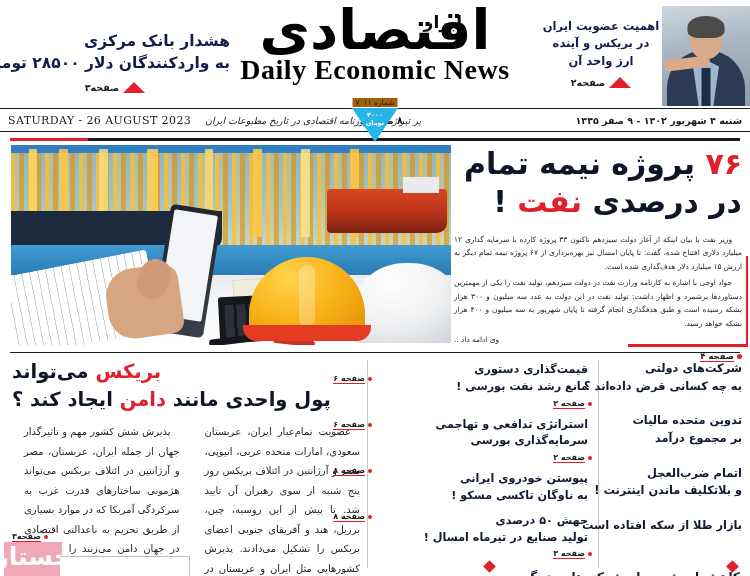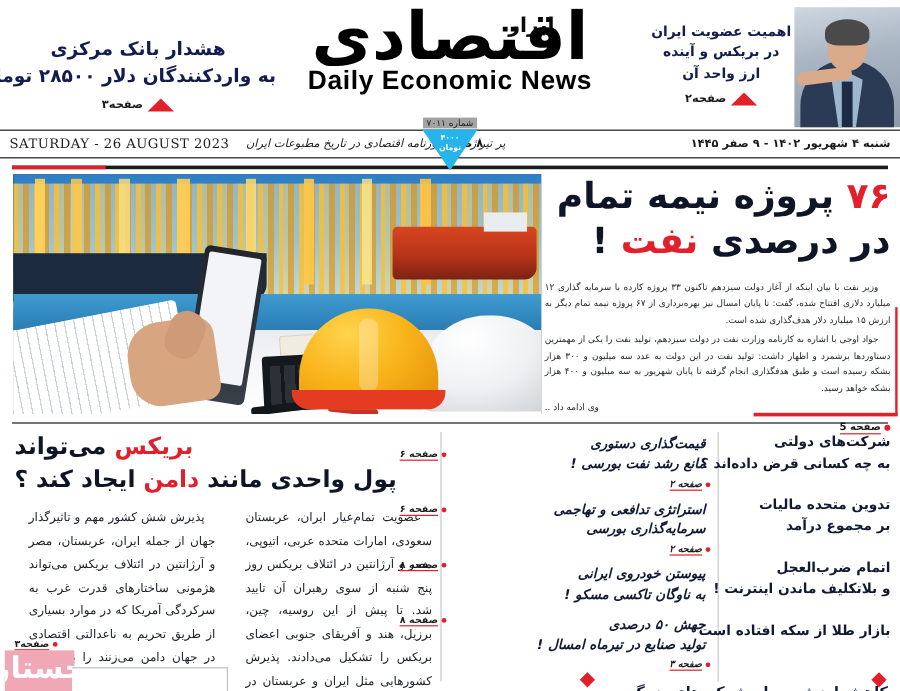--- a/index.html
+++ b/index.html
@@ -19,21 +19,21 @@
   .masthead {
     position: relative;
     width: 750px; height: 112px;
     background: #fff;
   }
 
   
   .teaser-left {
     position: absolute; left: 0; top: 30px;
     width: 230px;
-    text-align: center;
+    text-align: right;
     direction: rtl;
   }
   .teaser-left .t-line {
     font-size: 15.5px;
     font-weight: bold;
     color: #121c4e;
     line-height: 1.45;
     letter-spacing: -0.2px;
     white-space: nowrap;
   }
@@ -127,22 +127,22 @@
     font-size: 17px; font-weight: bold; color: #0b0b0b;
     font-family: "DejaVu Sans", sans-serif;
   }
   .logo-main {
     font-size: 55px; font-weight: bold; color: #000;
     line-height: 1.05;
     letter-spacing: -1px;
     font-family: "DejaVu Sans", sans-serif;
   }
   .logo-en {
-    font-family: Liberation Sans, sans-serif;
-    font-size: 22px; font-weight: bold; color: #000;
+    font-family: Liberation Serif, serif;
+    font-size: 28px; font-weight: bold; color: #000;
     letter-spacing: 0.5px;
     margin-top: -6px;
     direction: ltr;
   }
 
   
   .infobar {
     position: absolute; left: 0; top: 108px;
     width: 750px; height: 24px;
     border-top: 1.6px solid #1b1b1b;
@@ -170,21 +170,21 @@
   }
   .ib-slogan {
     position: absolute; left: 205px; top: 50%;
     transform: translateY(-50%);
     font-size: 9px; font-style: italic;
   }
   .issue-no {
     position: absolute; left: 50%; top: -11px;
     transform: translateX(-50%);
     font-size: 7.5px; color: #1b1b1b;
-    background: #a3a3a3; padding: 0 3px;
+    background: #a16207; padding: 0 3px;
     z-index: 4;
   }
   .price-tri {
     position: absolute; left: 50%; top: -1px;
     transform: translateX(-50%);
     width: 0; height: 0;
     border-left: 23px solid transparent;
     border-right: 23px solid transparent;
     border-top: 34px solid #27b4ea;
     z-index: 3;
@@ -438,21 +438,21 @@
     font-size: 11.4px; font-weight: bold; color: #101a33;
     line-height: 1.55; white-space: nowrap;
   }
 
   
   .col-mid {
     position: absolute; left: 378px; top: 6px;
     width: 214px;
     direction: rtl; text-align: right;
   }
-  .brief2 { margin-bottom: 8px; font-style: italic; }
+  .brief2 { margin-bottom: 8px; }
   .brief2 .bl {
     font-size: 11.2px; font-weight: bold; color: #101a33;
     line-height: 1.5; white-space: nowrap;
     text-align: right; padding-right: 4px;
   }
   .pgref {
     margin-top: 3px;
     display: flex; align-items: center; gap: 3px;
     direction: rtl;
   }
@@ -645,21 +645,21 @@
       <div class="lead-head">
         <span>در درصدی </span><span class="red">نفت</span><span> !</span>
       </div>
       <div class="lead-body">
         <p>وزیر نفت با بیان اینکه از آغاز دولت سیزدهم تاکنون ۳۳ پروژه کارده با سرمایه گذاری ۱۲ میلیارد دلاری افتتاح شده، گفت: تا پایان امسال نیز بهره‌برداری از ۶۷ پروژه نیمه تمام دیگر به ارزش ۱۵ میلیارد دلار هدف‌گذاری شده است.</p>
         <p>جواد اوجی با اشاره به کارنامه وزارت نفت در دولت سیزدهم، تولید نفت را یکی از مهمترین دستاوردها برشمرد و اظهار داشت: تولید نفت در این دولت به عدد سه میلیون و ۳۰۰ هزار بشکه رسیده است و طبق هدفگذاری انجام گرفته تا پایان شهریور به سه میلیون و ۴۰۰ هزار بشکه خواهد رسید.</p>
         <p class="last">وی ادامه داد ..</p>
       </div>
       <div class="lead-pg">
         <div class="dot-red"></div>
-        <span>صفحه 5</span>
+        <span>صفحه ۴</span>
       </div>
     </div>
 
     <div class="lead-redline"></div>
     <div class="lead-redline-b"></div>
   </div>
 
   <div class="mid-rule"></div>
 
   <div class="lower">

